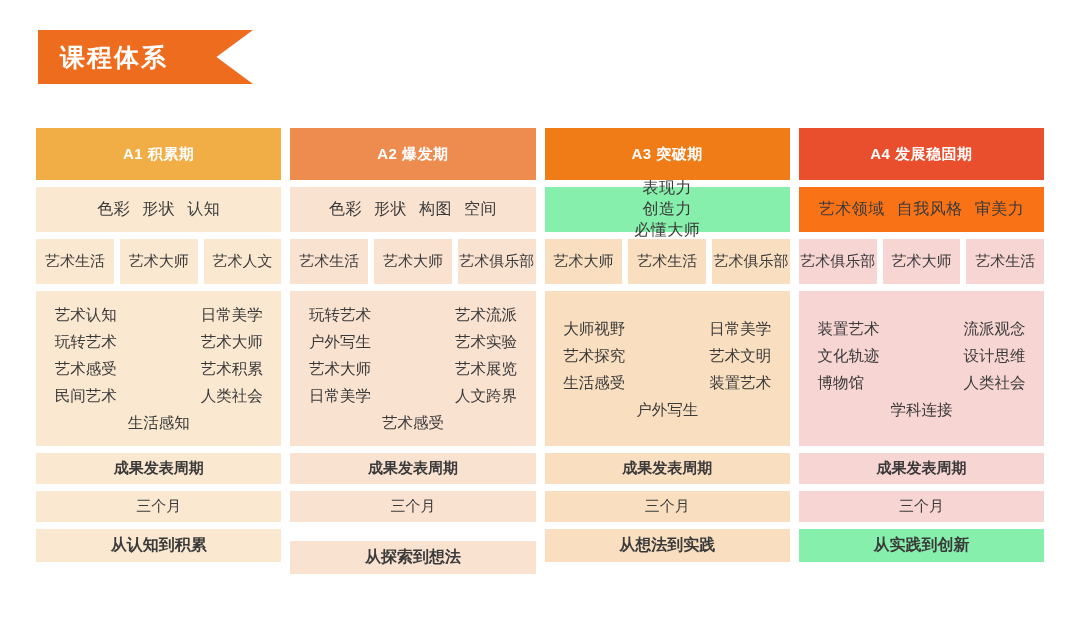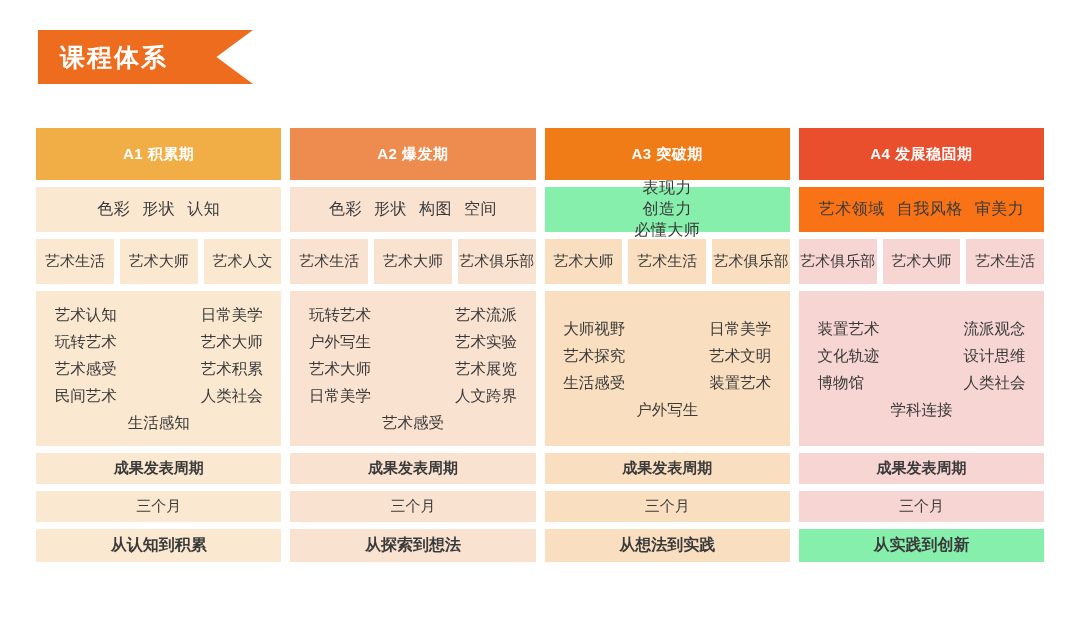--- a/index.html
+++ b/index.html
@@ -209,21 +209,21 @@
             <span>艺术展览</span>
           </div>
           <div class="list-pair">
             <span>日常美学</span>
             <span>人文跨界</span>
           </div>
           <div class="list-single">艺术感受</div>
         </div>
         <div class="cell-small" style="background: rgb(250, 226, 209);">成果发表周期</div>
         <div class="cell-small plain" style="background: rgb(250, 226, 209);">三个月</div>
-        <div class="cell-footer" style="background: rgb(250, 226, 209);">从探索到想法</div>
+        <div class="cell-footer" style="background: rgb(250, 226, 209); margin-top: 12px;">从探索到想法</div>
       </div>
       <div class="col">
         <div class="cell-header" style="background: rgb(240, 124, 24);">A3 突破期</div>
         <div class="cell-band" style="background: #86efac; flex-direction: column;">
           <span class="tok">表现力</span>
           <span class="tok">创造力</span>
           <span class="tok">必懂大师</span>
         </div>
         <div class="tag-row">
           <div class="tag" style="background: rgb(249, 223, 192);">艺术大师</div>

